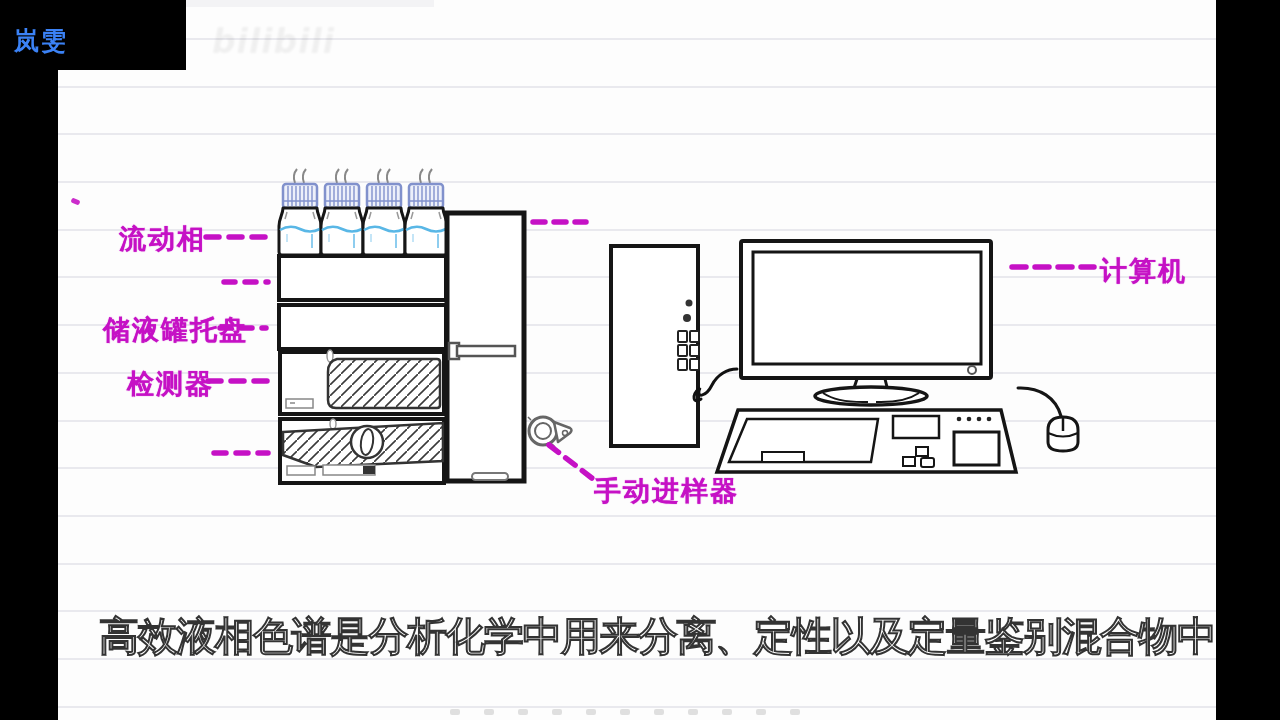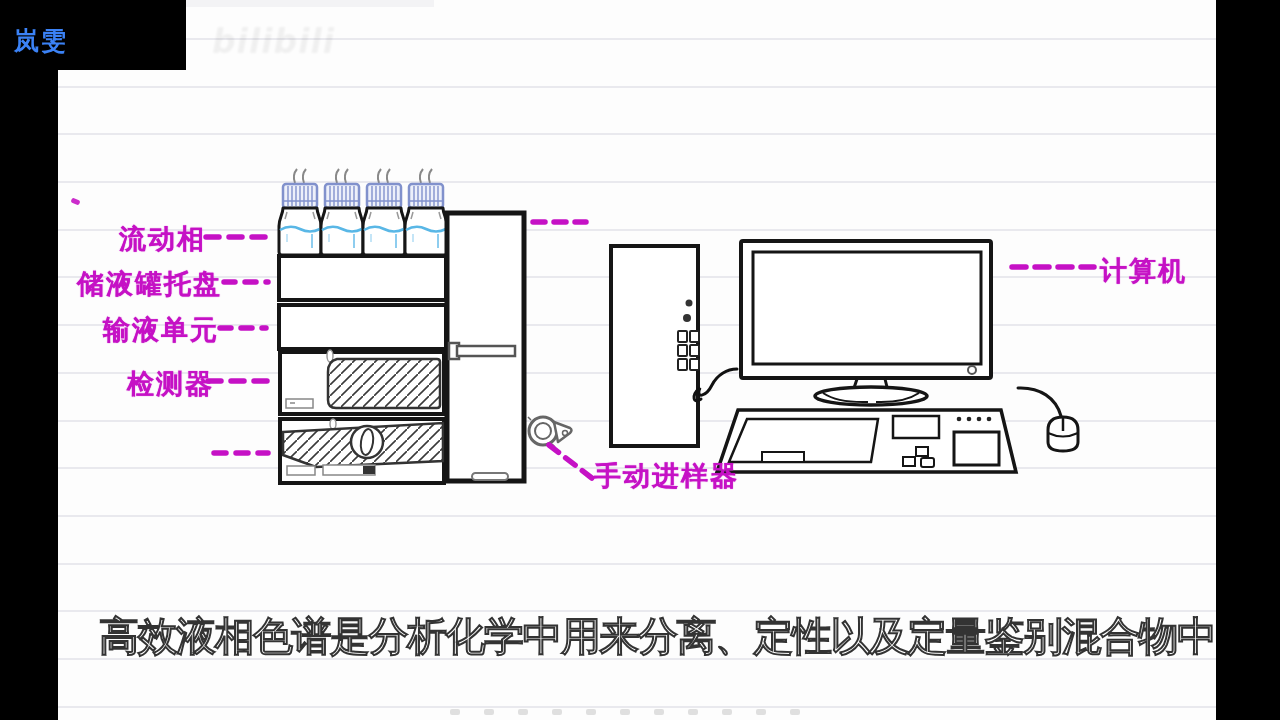--- a/index.html
+++ b/index.html
@@ -176,25 +176,24 @@
       <path d="M220 328 H266" stroke-dasharray="11 10"></path>
       <path d="M208 381 H268" stroke-dasharray="13 10"></path>
       <path d="M214 453 H268" stroke-dasharray="12 10"></path>
       <path d="M533 222 H586" stroke-dasharray="12 9"></path>
       <path d="M1012 267 H1094" stroke-dasharray="14 9"></path>
       <path d="M549 445 L597 482" stroke-dasharray="12 9"></path>
     </g>
   </svg>
 
   <div class="hp-label" style="left:119px;top:221px">流动相</div>
-  <div class="hp-label" style="left:77px;top:266px">储液罐托盘</div>
-  <div class="hp-label" style="left:103px;top:312px">输液单元</div>
+  <div class="hp-label" style="left:103px;top:312px">储液罐托盘</div>
   <div class="hp-label" style="left:127px;top:366px">检测器</div>
   <div class="hp-label" style="left:1100px;top:253px">计算机</div>
-  <div class="hp-label" style="left:594px;top:458px">手动进样器</div>
+  <div class="hp-label" style="left:594px;top:473px">手动进样器</div>
 
   <div id="subtitle">
     <div>高效液相色谱是分析化学中用来分离、定性以及定量鉴别混合物中</div>
   </div>
 
   <div id="bottom-fragments">
     <i></i>
       <i></i>
       <i></i>
       <i></i>

